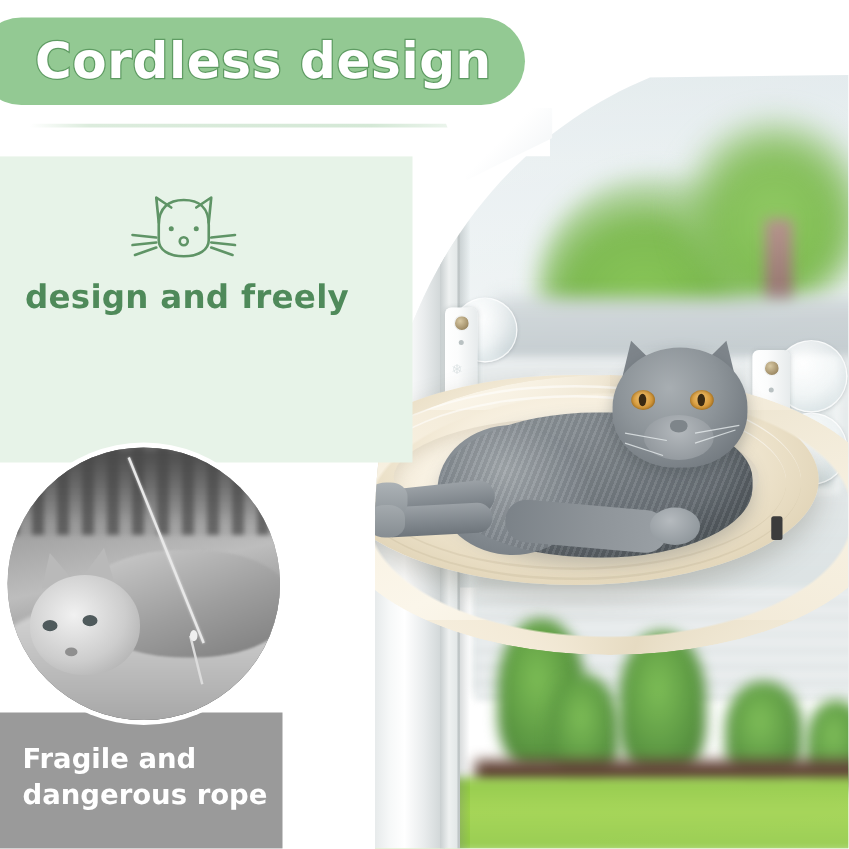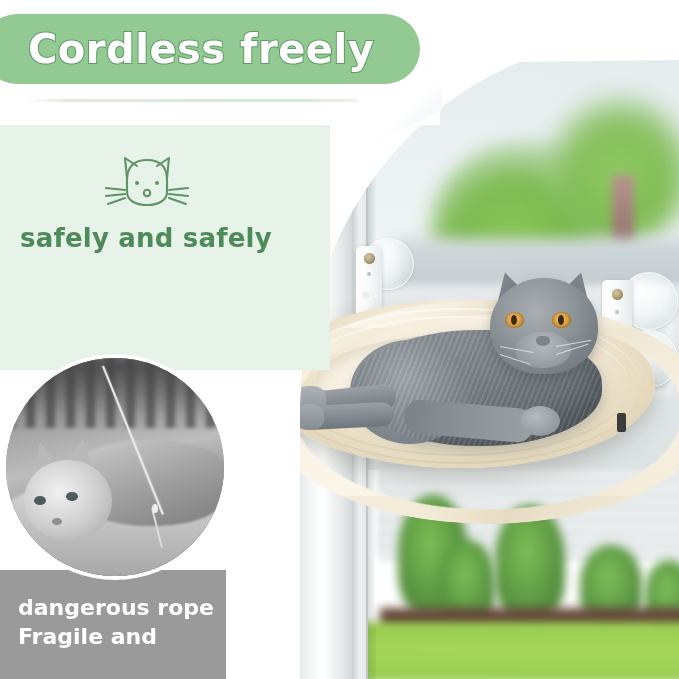--- a/index.html
+++ b/index.html
@@ -494,41 +494,41 @@
       <div class="cat-whisk" style="left:556px; top:354px; width:34px; transform:rotate(-18deg);"></div>
     </div>
   </div>
 
   <div class="mint-panel"></div>
   <div class="white-gap"></div>
   <div class="fold-line"></div>
   <div class="fold-tri"></div>
 
   <div class="banner"></div>
-  <div class="banner-text">Cordless freely</div>
+  <div class="banner-text">Cordless design</div>
 
   <div class="cat-icon">
     <svg viewBox="0 0 86 70" width="86" height="70" fill="none" stroke="#5f9466" stroke-width="2.1" stroke-linecap="round" stroke-linejoin="round">
       <path d="M23 32 C23 18 31 12 43 12 C55 12 63 18 63 32 L63 44 C63 52 55 57 43 57 C31 57 23 52 23 44 Z"></path>
       <path d="M23 30 L21 10 L33 18"></path>
       <path d="M63 30 L65 10 L53 18"></path>
       <circle cx="33" cy="35" r="2" fill="#5f9466" stroke="none"></circle>
       <circle cx="53" cy="35" r="2" fill="#5f9466" stroke="none"></circle>
       <circle cx="43" cy="45" r="3.2"></circle>
       <path d="M21 42 L2 40"></path>
       <path d="M21 46 L2 48"></path>
       <path d="M21 50 L4 56"></path>
       <path d="M65 42 L84 40"></path>
       <path d="M65 46 L84 48"></path>
       <path d="M65 50 L82 56"></path>
     </svg>
   </div>
 
   <div class="feature-text">
-    <span class="ln">safely and safely</span>
+    <span class="ln">design and freely</span>
   </div>
 
   <div class="gray-band"></div>
 
   <div class="circle-photo">
     <div class="cp-bg"></div>
     <div class="cp-slats"></div>
     <div class="cp-dark-top"></div>
     <div class="cp-hammock"></div>
     <div class="cp-catbody"></div>
@@ -537,17 +537,17 @@
     <div class="cp-cathead"></div>
     <div class="cp-eye cp-eye-l"></div>
     <div class="cp-eye cp-eye-r"></div>
     <div class="cp-nose"></div>
     <div class="cp-rope"></div>
     <div class="cp-rope2"></div>
     <div class="cp-knot"></div>
   </div>
 
   <div class="gray-text">
+    <span class="ln">Fragile and</span>
     <span class="ln">dangerous rope</span>
-    <span class="ln">Fragile and</span>
   </div>
 
 </div>
 
 </body></html>

